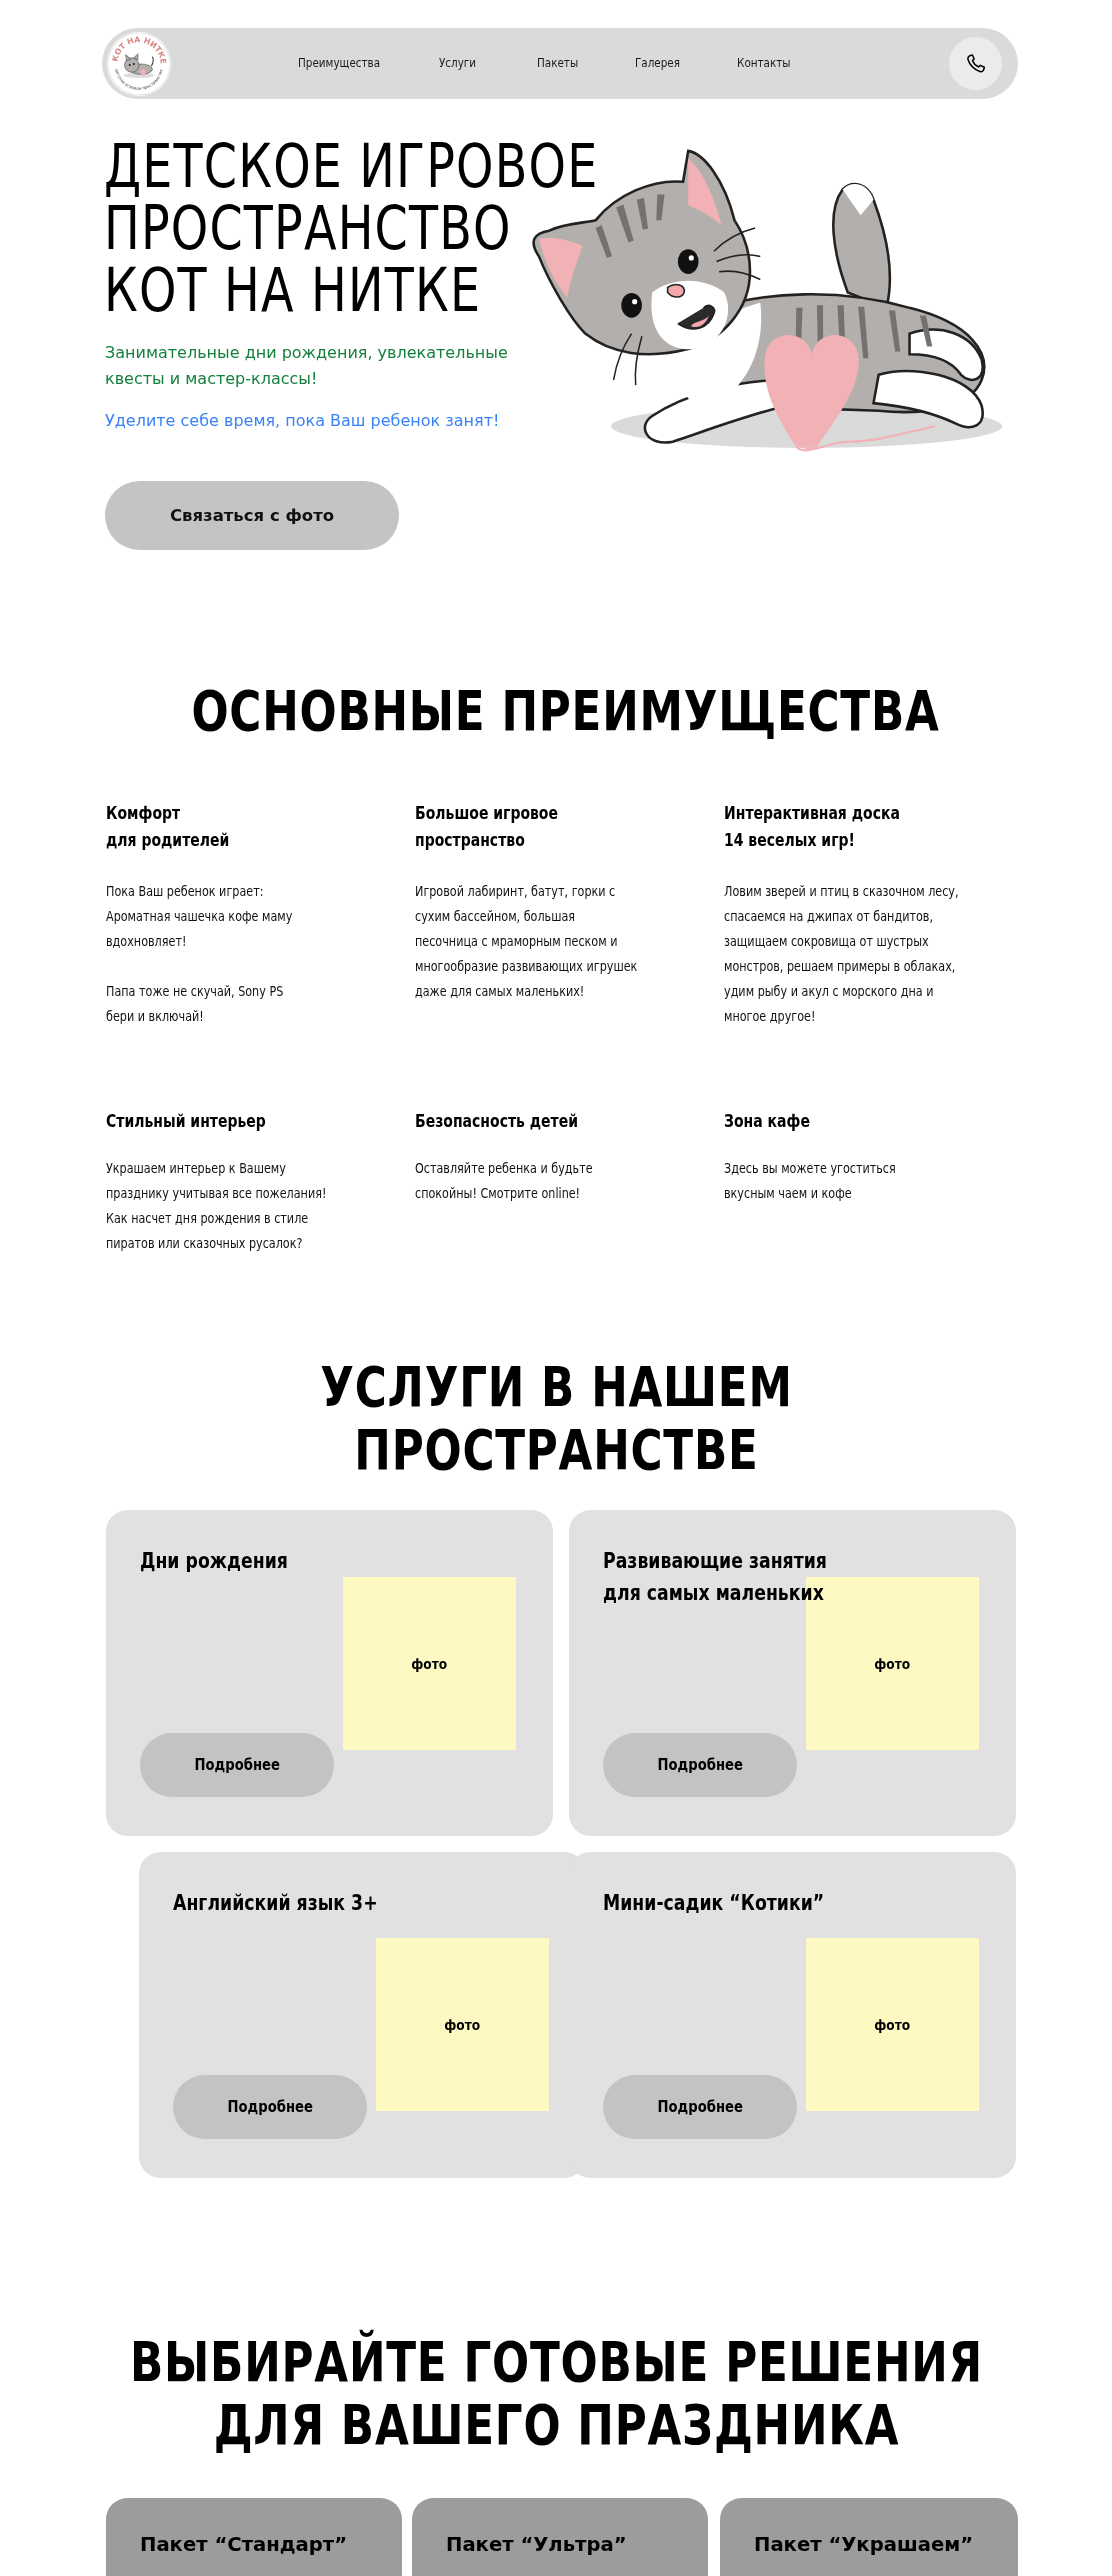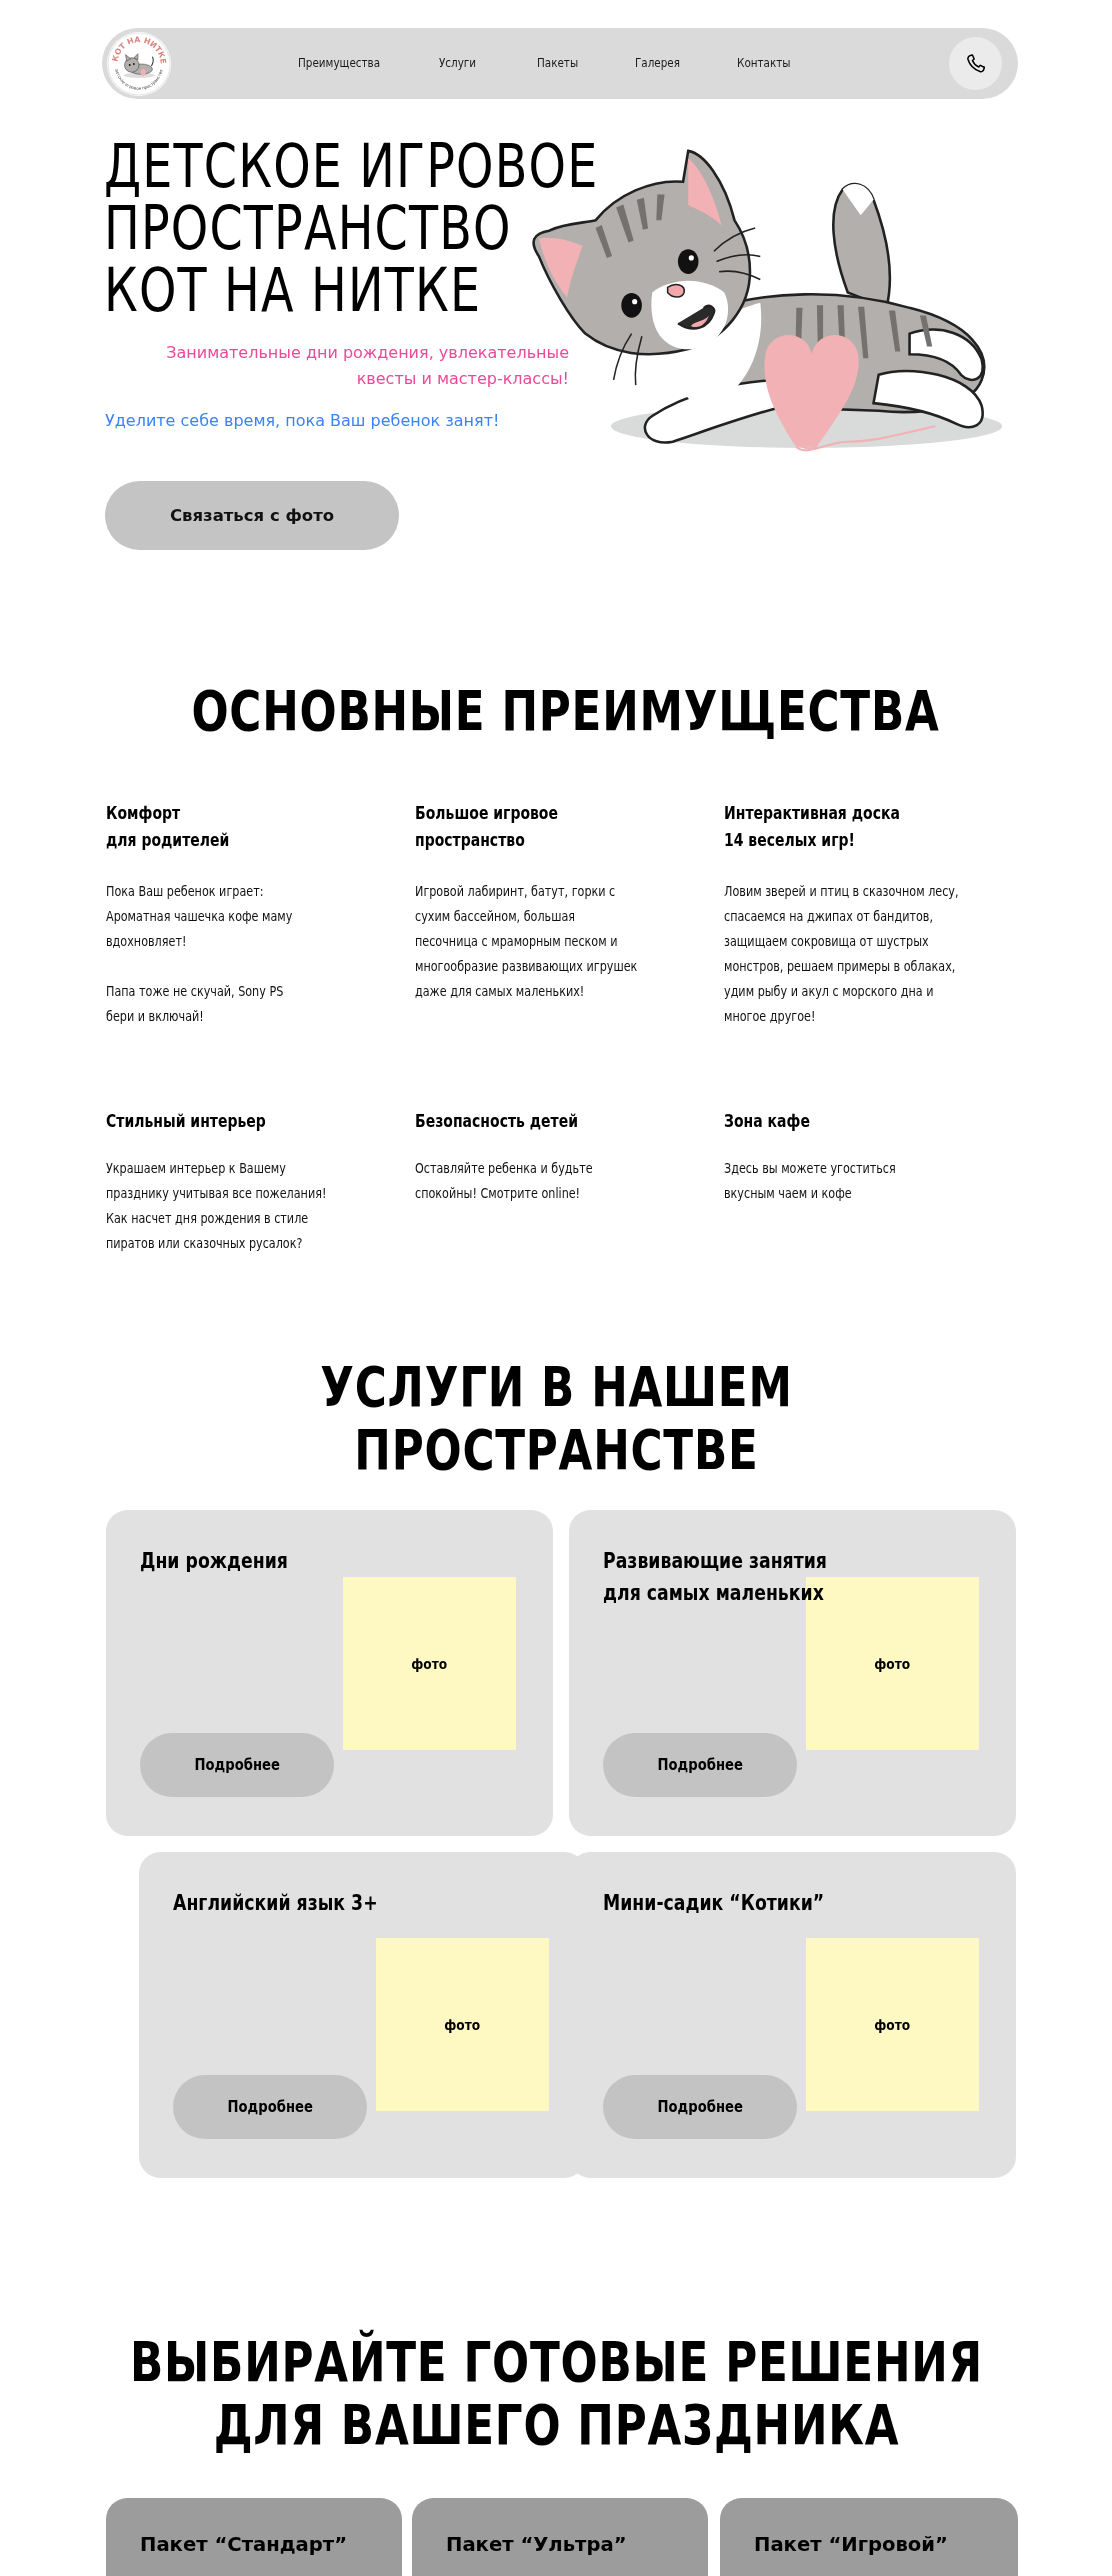--- a/index.html
+++ b/index.html
@@ -19,21 +19,21 @@
   .nav-link.l4 { position: absolute; left: 439px; }
   .nav-link { white-space: nowrap; top: 50%; margin-top: -8.2px; }
   .phone-btn { position: absolute; right: 16px; top: 9.3px; width: 53px; height: 53px; border-radius: 50%; background: #ebebeb; display: flex; align-items: center; justify-content: center; cursor: pointer; }
 
   
   .deco { font-family: "DejaVu Sans", sans-serif; font-weight: normal; letter-spacing: 1px; text-transform: uppercase; white-space: nowrap; transform: scaleX(0.78); }
 
   
   .hero-title { position: absolute; left: 104px; top: 135px; transform-origin: left top; }
   .hero-title .line { display: block; font-size: 61px; line-height: 62px; font-family: "DejaVu Sans", sans-serif; letter-spacing: 1.5px; }
-  .hero-sub { position: absolute; left: 105px; top: 340px; width: 464px; font-size: 16px; line-height: 26px; color: #ec4899; font-family: "DejaVu Sans", sans-serif; text-align: right; }
+  .hero-sub { position: absolute; left: 105px; top: 340px; width: 464px; font-size: 16px; line-height: 26px; color: #15803d; font-family: "DejaVu Sans", sans-serif; }
   .hero-sub2 { position: absolute; left: 105px; top: 408px; font-size: 16px; line-height: 26px; color: #3b82f6; font-family: "DejaVu Sans", sans-serif; }
   .cta-btn { position: absolute; left: 105px; top: 481px; width: 294px; height: 69px; border-radius: 35px; background: #c4c4c4; border: none; font-family: "DejaVu Sans", sans-serif; font-weight: bold; font-size: 16.5px; color: #111; display: flex; align-items: center; justify-content: center; cursor: pointer; }
   .hero-cat { position: absolute; left: 518px; top: 138px; width: 500px; height: 314px; }
 
   
   .section-title { position: absolute; left: 0; width: 1113px; text-align: center; }
   .section-title .line { display: block; font-size: 56px; line-height: 63px; font-family: "DejaVu Sans", sans-serif; letter-spacing: 1px; transform: scaleX(0.78); white-space: nowrap; }
 
   
   .feature { position: absolute; width: 289px; }
@@ -313,17 +313,17 @@
 
 <div class="pkg" style="left:412px;">
   <div class="pkg-head">
     <div class="pkg-title">Пакет “Ультра”</div>
   </div>
 
 </div>
 
 <div class="pkg" style="left:720px; width:298px;">
   <div class="pkg-head">
-    <div class="pkg-title">Пакет “Игровой”</div>
+    <div class="pkg-title">Пакет “Украшаем”</div>
   </div>
 
 </div>
 
 
 </body></html>

